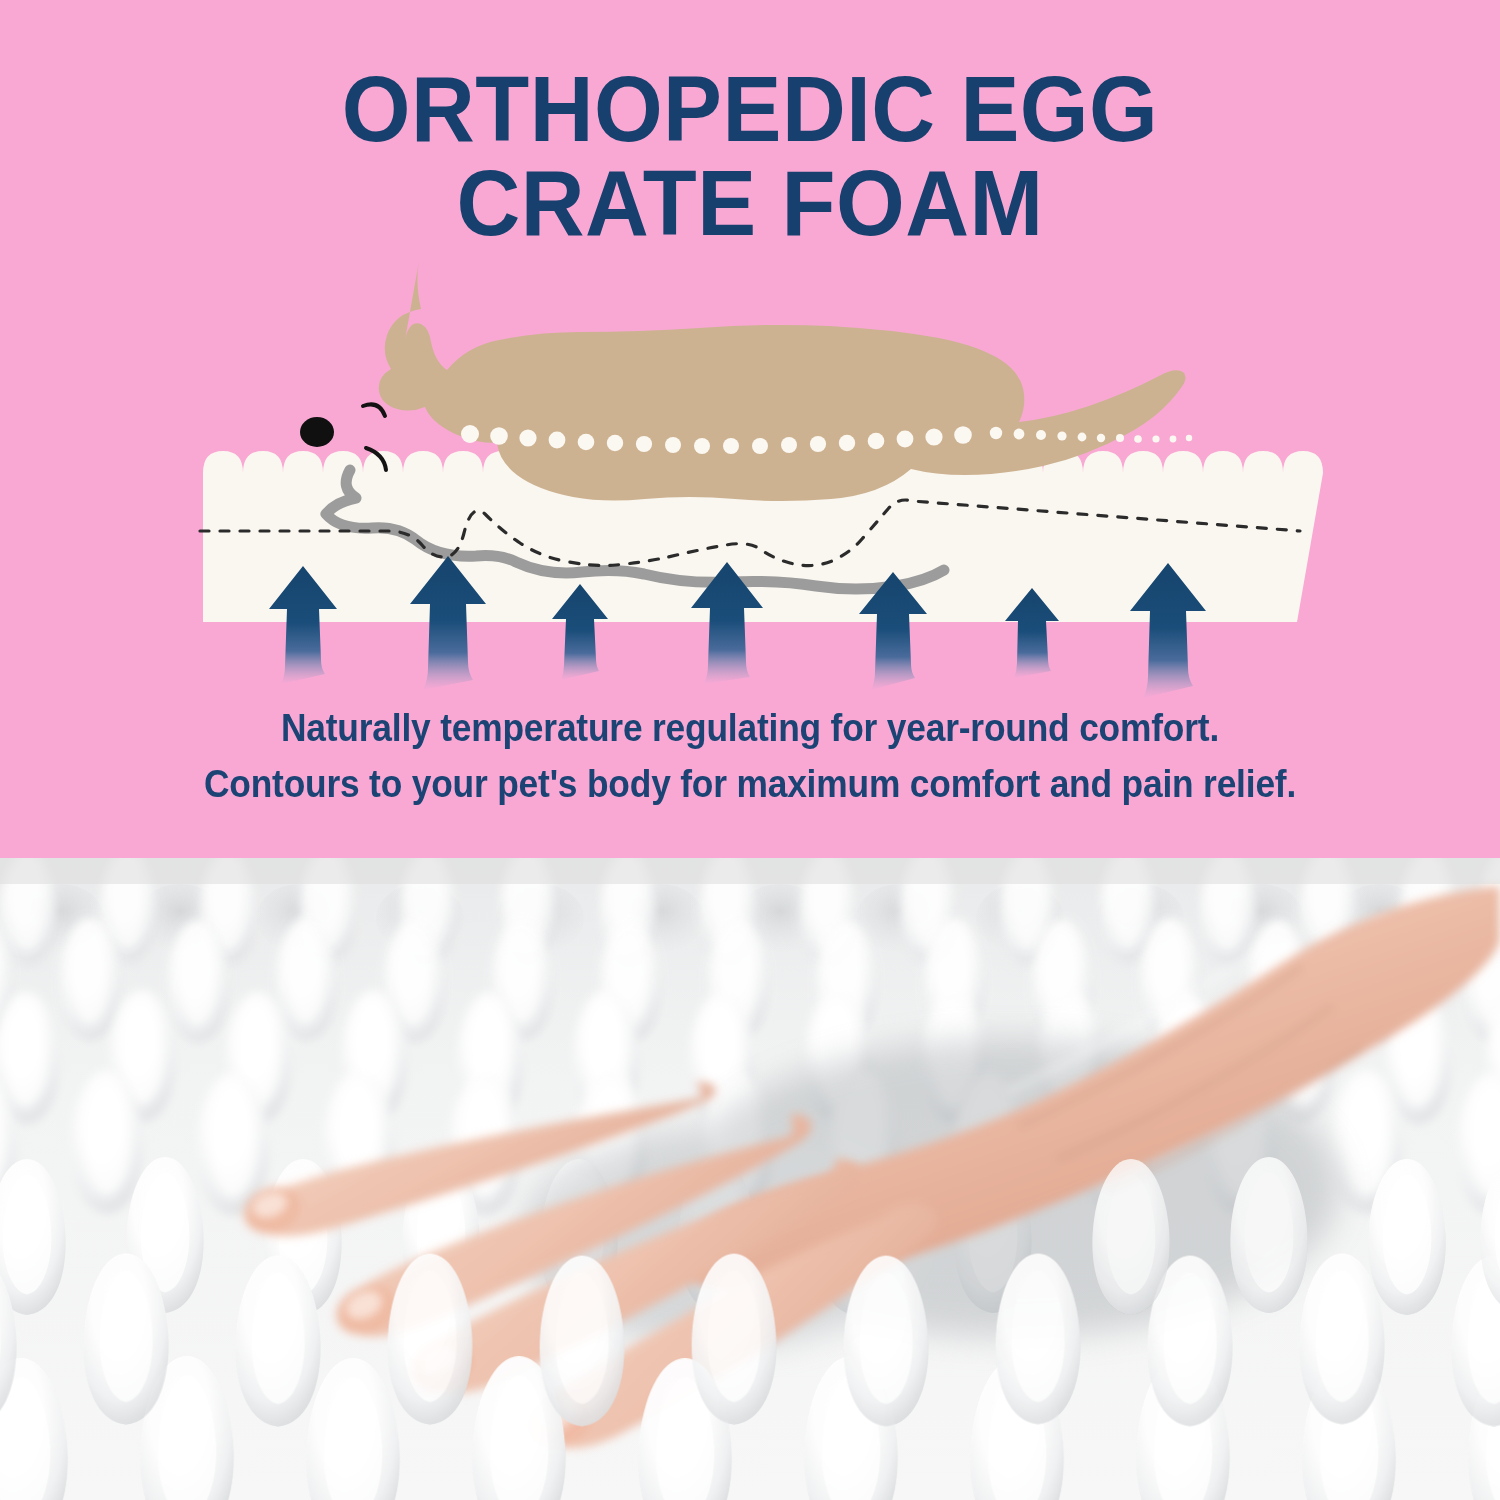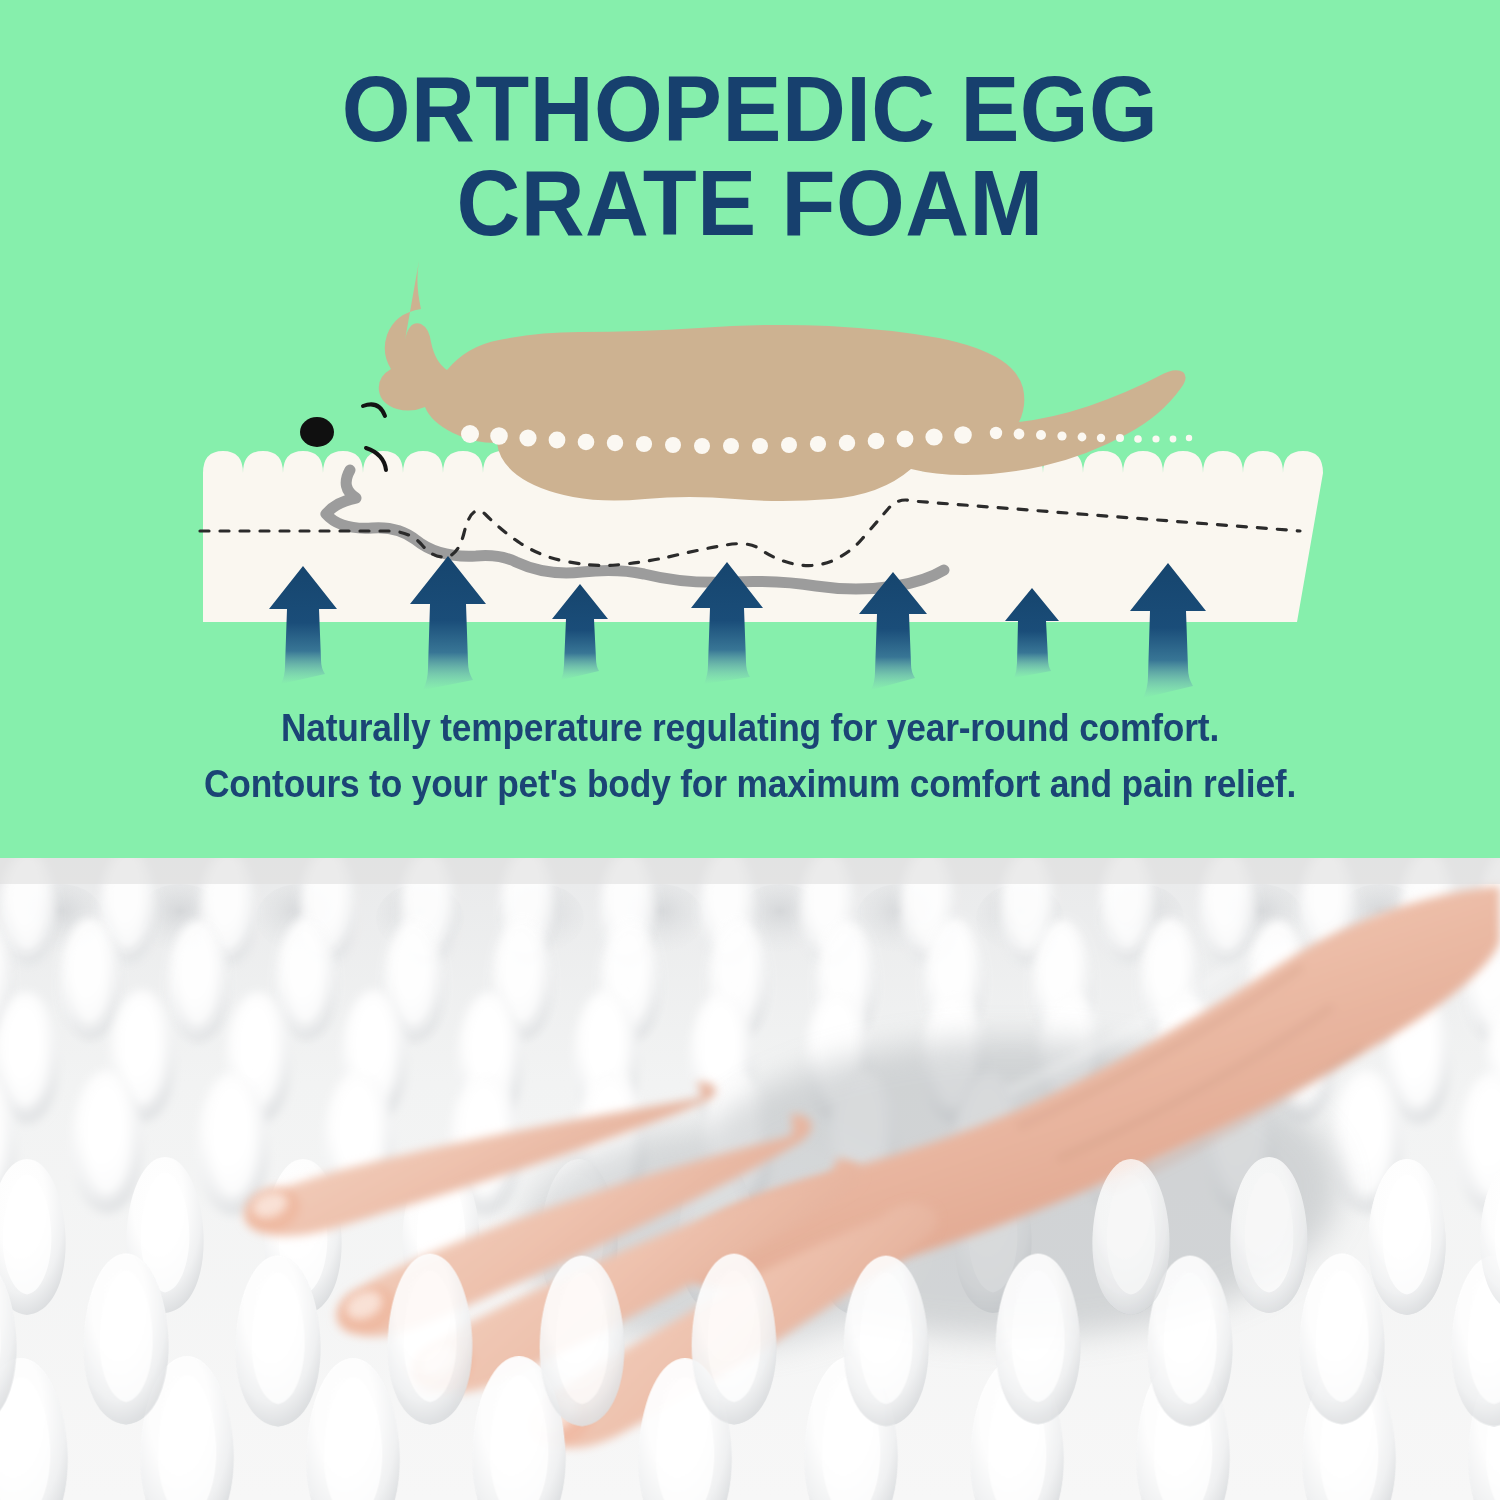--- a/index.html
+++ b/index.html
@@ -19,21 +19,21 @@
     background: #ffffff;
   }
 
   
   #top-panel {
     position: absolute;
     left: 0;
     top: 0;
     width: 1500px;
     height: 858px;
-    background: #86efac;
+    background: #f9a8d4;
     overflow: hidden;
   }
 
   #headline {
     position: absolute;
     left: 0;
     top: 62px;
     width: 1500px;
     text-align: center;
     color: #17406e;

